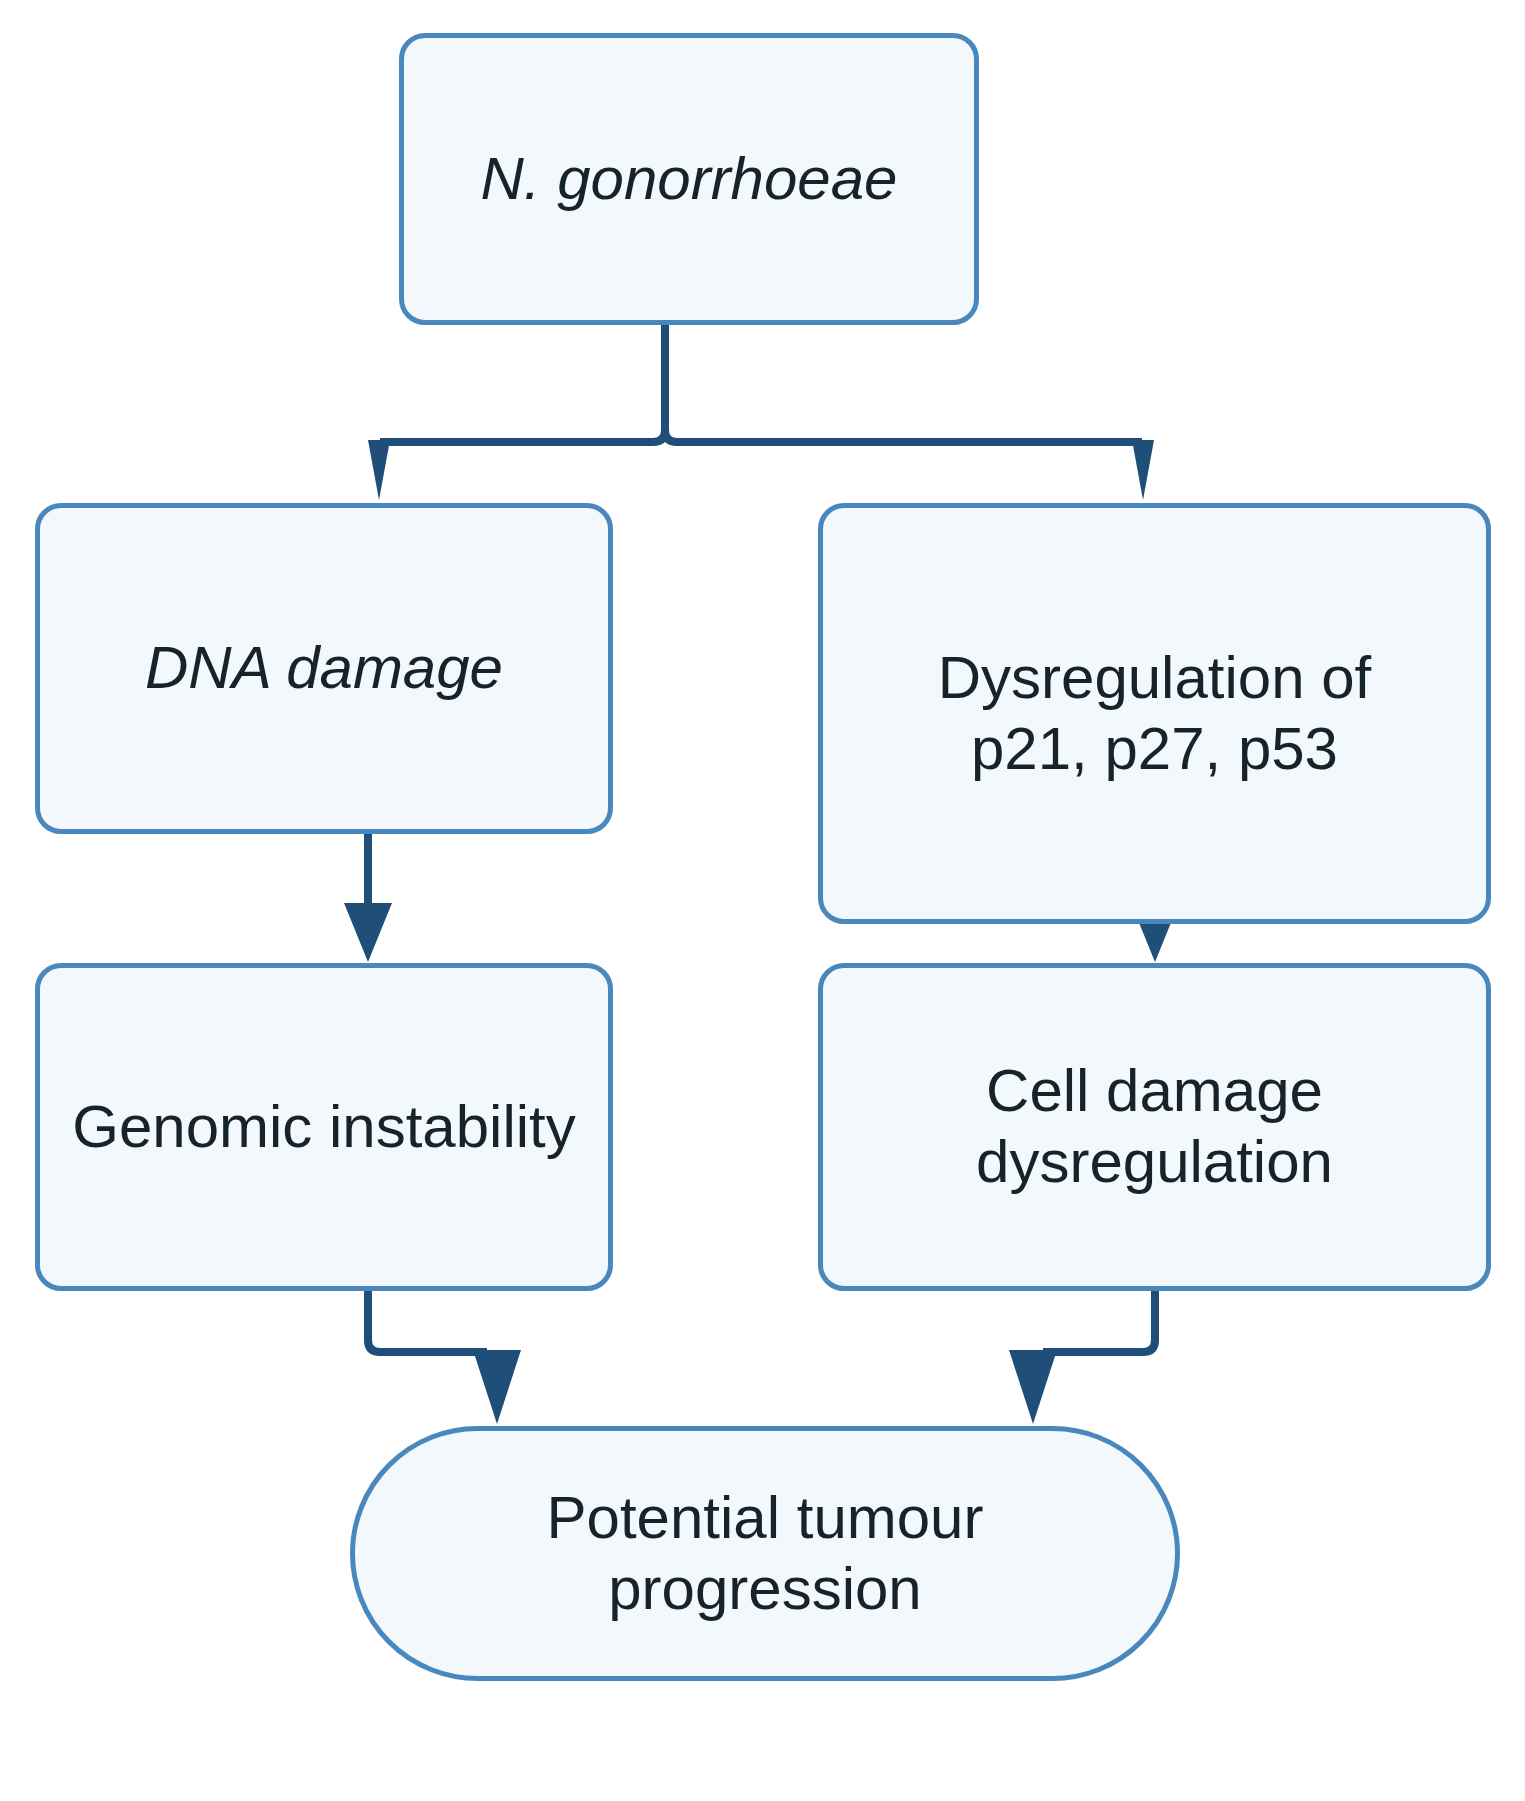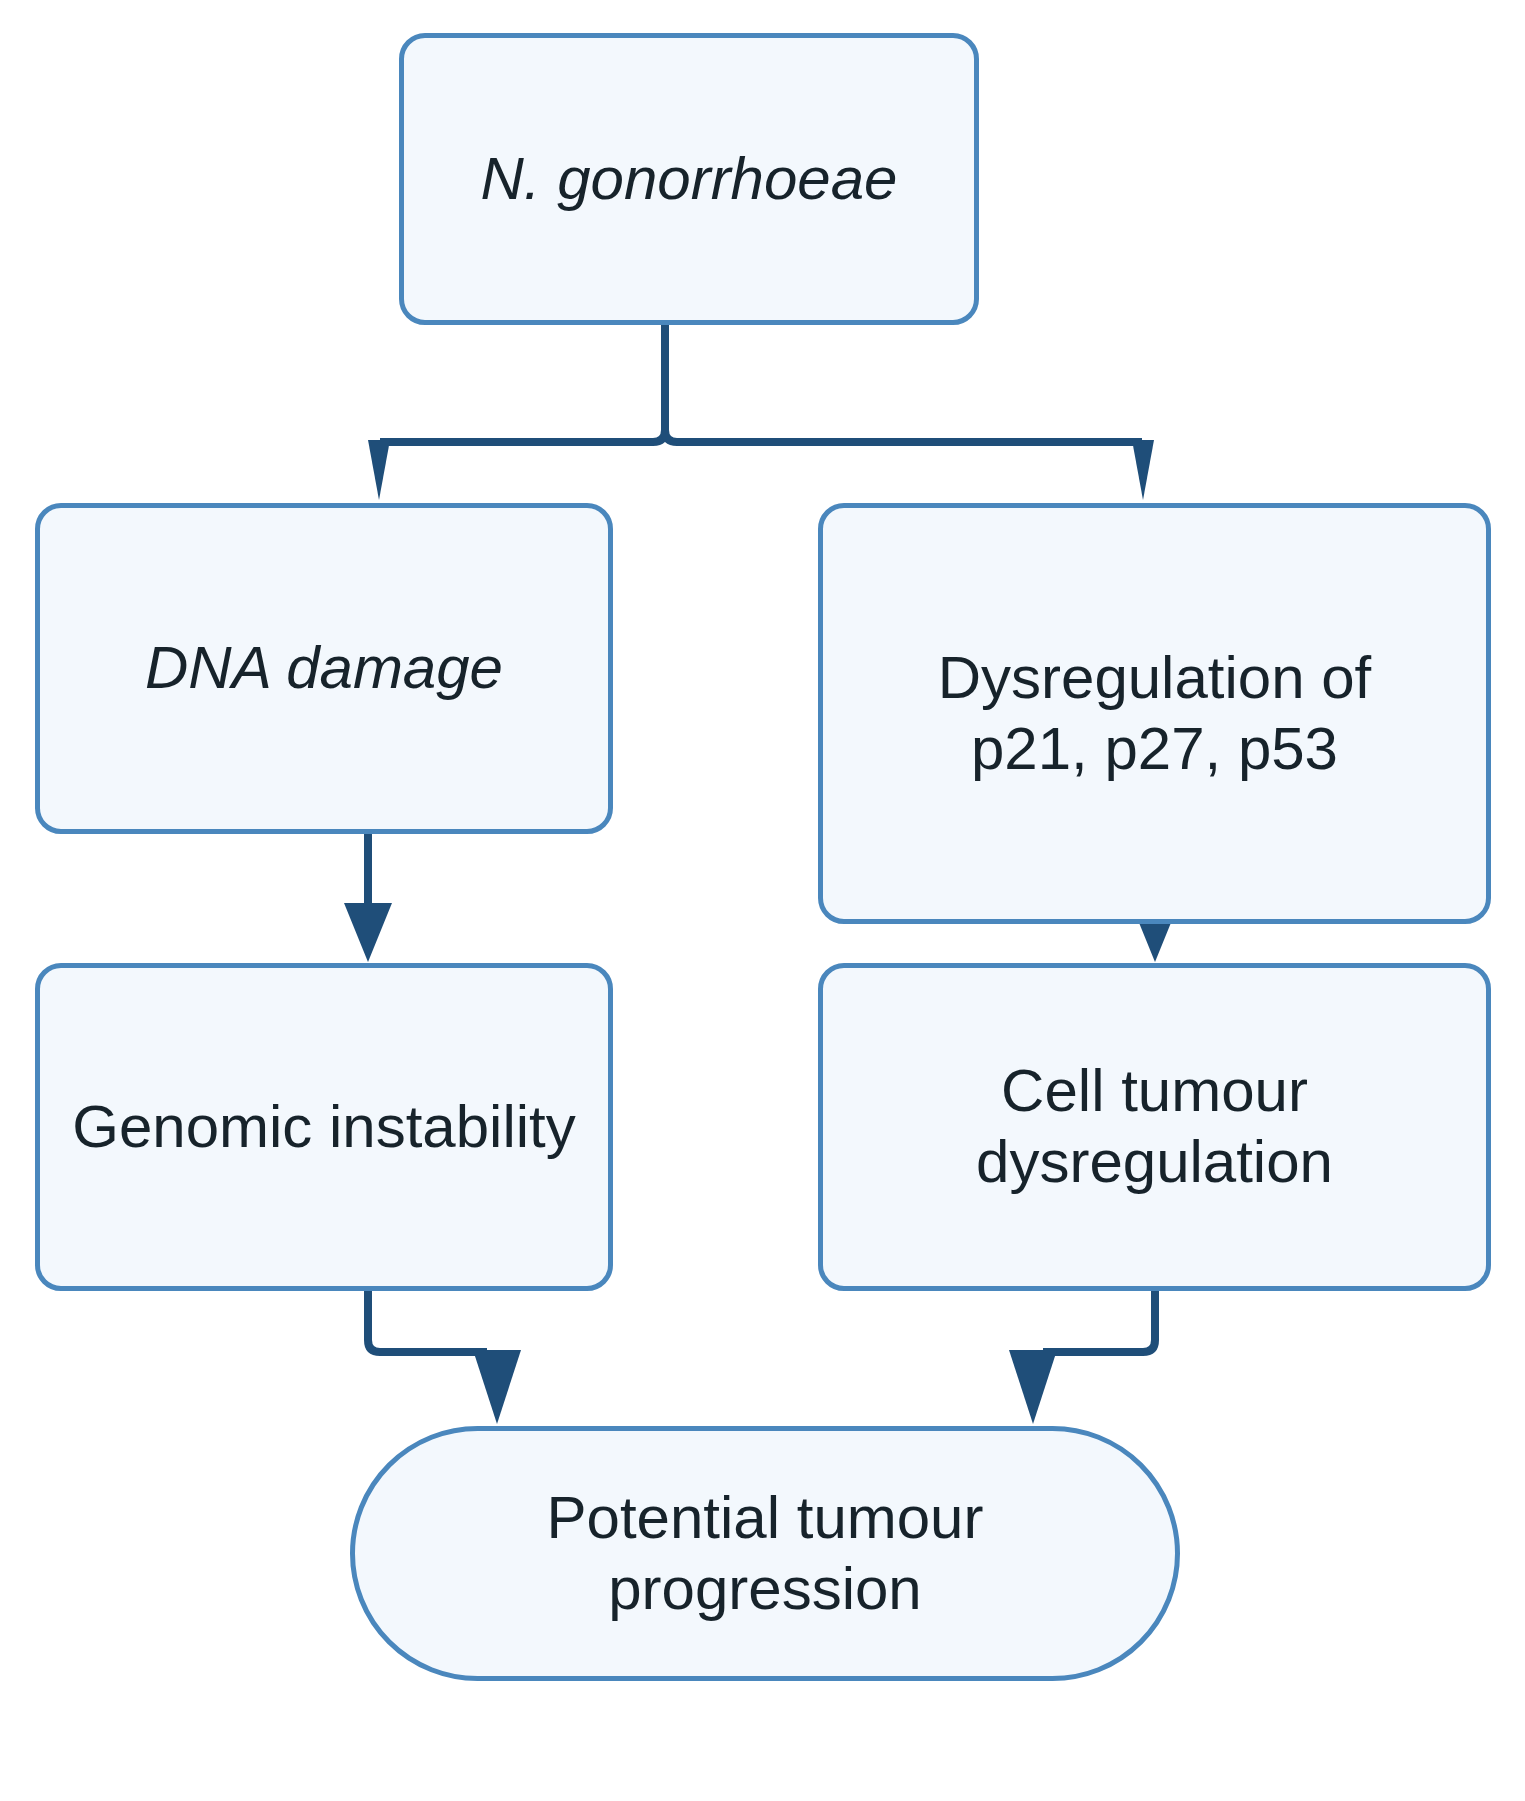--- a/index.html
+++ b/index.html
@@ -146,21 +146,21 @@
   <div class="node node-dysregulation">
     <span class="label">Dysregulation of
 p21, p27, p53</span>
   </div>
 
   <div class="node node-genomic-instability">
     <span class="label">Genomic instability</span>
   </div>
 
   <div class="node node-cell-cycle">
-    <span class="label">Cell tumour
+    <span class="label">Cell damage
 dysregulation</span>
   </div>
 
   <div class="node node-outcome">
     <span class="label">Potential tumour
 progression</span>
   </div>
 
 </div>
 

